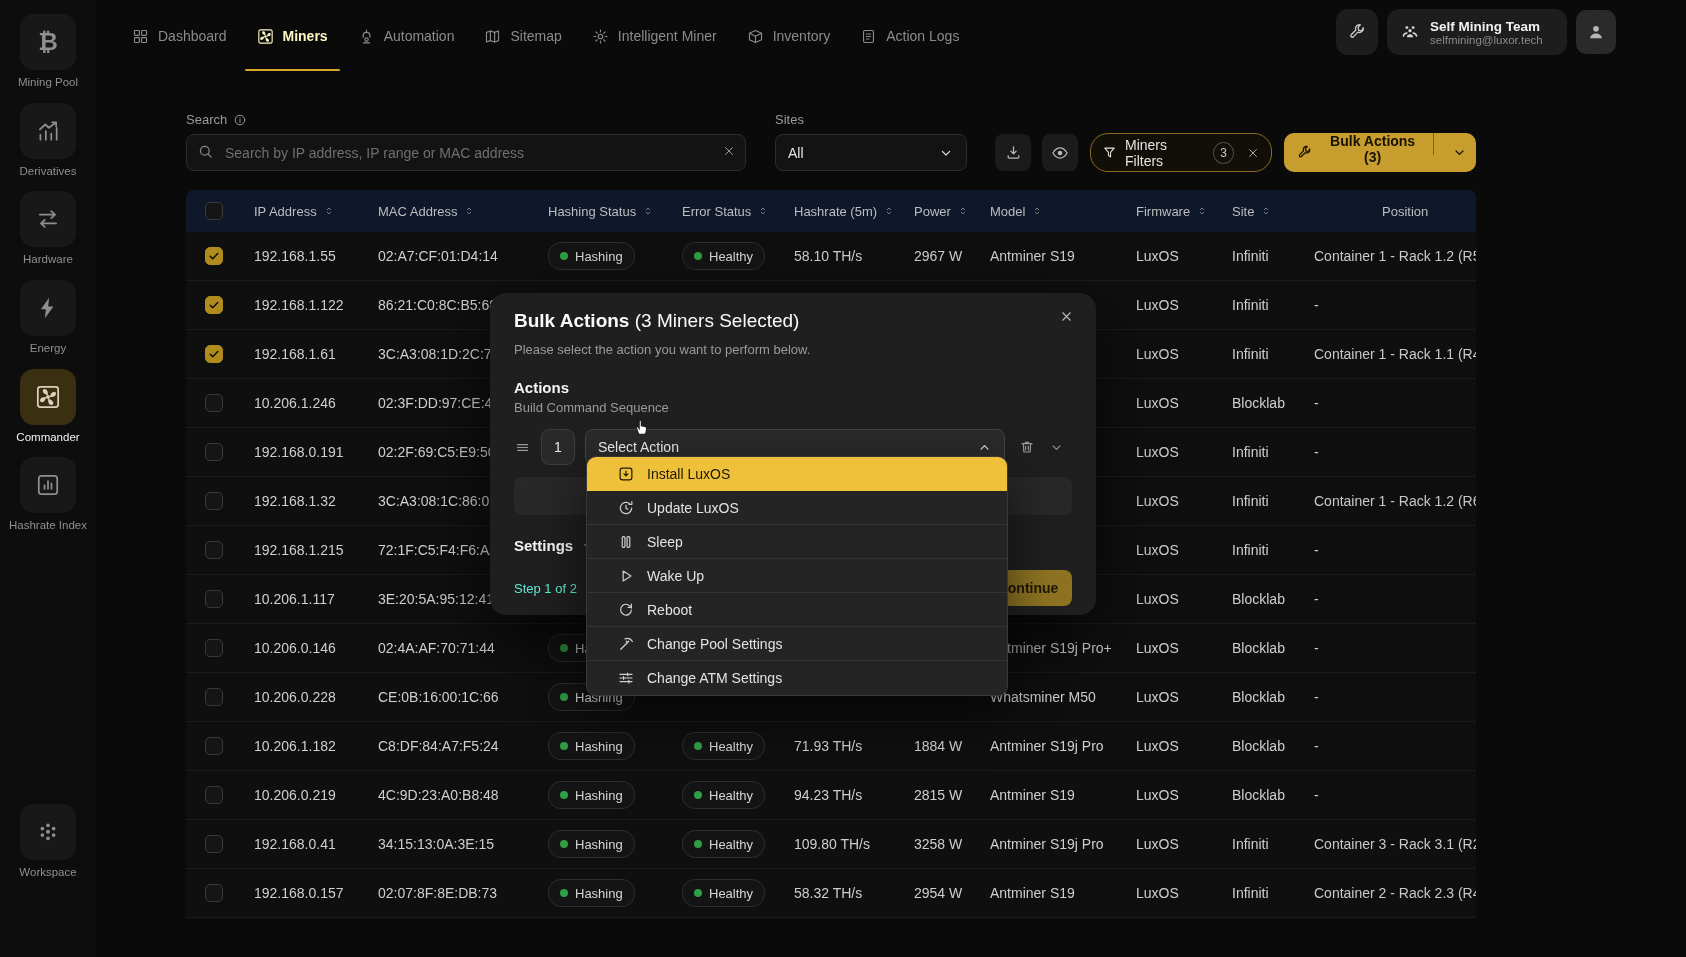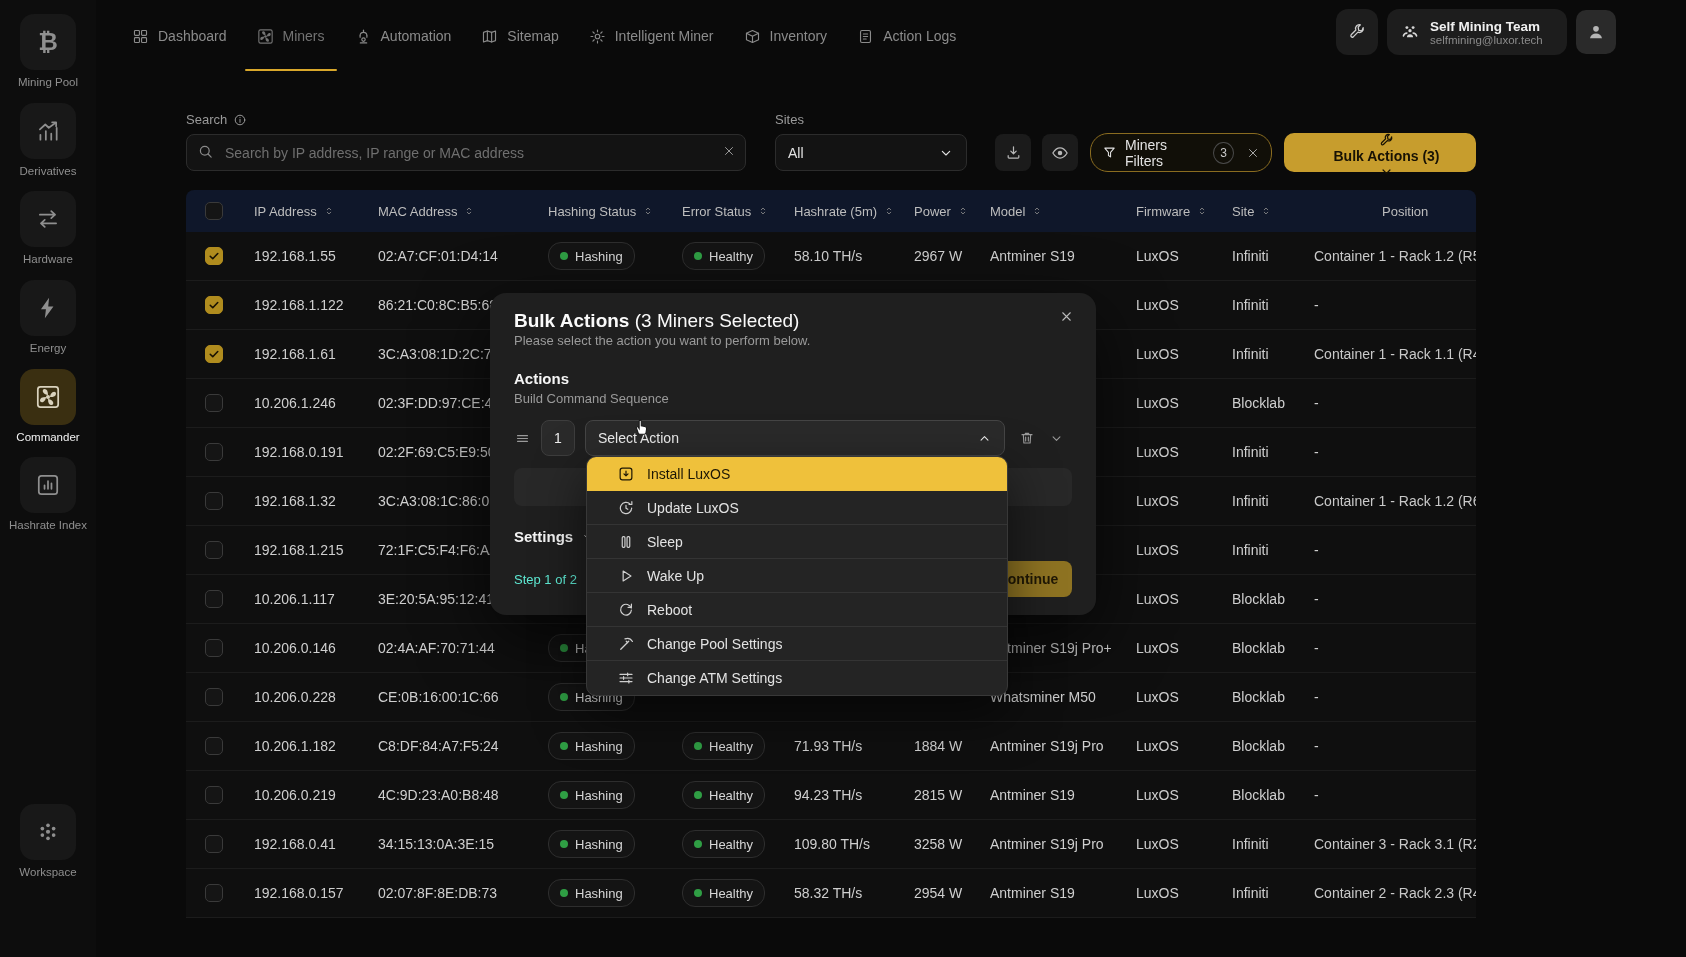--- a/index.html
+++ b/index.html
@@ -14,41 +14,41 @@
   .tile{width:56px;height:56px;border-radius:14px;background:#181818;display:flex;align-items:center;justify-content:center;color:#8f8f8f;}
   .side-item.active .tile{background:#3a2f11;color:#d9d2bd;}
   .side-label{font-size:11.5px;color:#8f8f8f;text-align:center;line-height:1.1;white-space:nowrap;}
   .side-item.active .side-label{color:#f2f2f2;}
   .side-bottom{margin-top:auto;}
 
   
   .topnav{position:absolute;left:96px;top:0;right:0;height:72px;z-index:5;}
   .nav-items{position:absolute;left:32px;top:0;height:72px;display:flex;gap:22px;align-items:center;}
   .nav-item{display:flex;align-items:center;gap:9px;color:#8b8b8b;font-size:14px;position:relative;height:72px;padding:0 4px;cursor:pointer;white-space:nowrap;}
-  .nav-item.active{color:#737373;font-weight:400;}
+  .nav-item.active{color:#fef9c3;font-weight:700;}
   .nav-item.active::after{content:"";position:absolute;left:-8px;right:-8px;bottom:1px;height:2px;background:#d9a82b;border-radius:1px;}
   .tool-btn{position:absolute;left:1240px;top:9px;width:42px;height:46px;border-radius:12px;background:#1d1d1d;display:flex;align-items:center;justify-content:center;color:#cfcfcf;border:none;cursor:pointer;}
   .team{position:absolute;left:1291px;top:9px;width:180px;height:46px;border-radius:12px;background:#1d1d1d;display:flex;align-items:center;gap:9px;padding:0 12px;box-sizing:border-box;cursor:pointer;color:#d5d5d5;}
   .team-name{font-size:13.5px;color:#f0f0f0;font-weight:600;white-space:nowrap;}
   .team-email{font-size:11.5px;color:#8b8b8b;white-space:nowrap;}
   .avatar-btn{position:absolute;left:1480px;top:10px;width:40px;height:44px;border-radius:10px;background:#2a2a2a;display:flex;align-items:center;justify-content:center;color:#b5b5b5;border:none;cursor:pointer;}
 
   
   .field-label{position:absolute;font-size:13px;color:#9a9a9a;display:flex;gap:6px;align-items:center;}
   .search-box{position:absolute;left:186px;top:134px;width:560px;height:37px;}
   .search-box input{width:100%;height:100%;box-sizing:border-box;background:#131313;border:1px solid #2c2c2c;border-radius:8px;padding:0 34px 0 38px;color:#dddddd;font-size:14px;font-family:"Liberation Sans",sans-serif;outline:none;}
   .search-box input::placeholder{color:#6f6f6f;}
   .search-ico{position:absolute;left:11px;top:9px;color:#8a8a8a;}
   .search-clear{position:absolute;right:10px;top:10px;color:#9a9a9a;cursor:pointer;background:none;border:none;padding:0;}
   .sites-select{position:absolute;left:775px;top:134px;width:192px;height:37px;box-sizing:border-box;background:#131313;border:1px solid #2c2c2c;border-radius:8px;display:flex;align-items:center;justify-content:space-between;padding:0 12px;font-size:14px;color:#e2e2e2;cursor:pointer;}
   .sq-btn{position:absolute;top:134px;width:36px;height:37px;background:#1b1b1b;border:none;border-radius:8px;display:flex;align-items:center;justify-content:center;color:#b9b9b9;cursor:pointer;}
   .filters-btn{position:absolute;left:1090px;top:133px;width:182px;height:39px;box-sizing:border-box;border:1px solid #8a6c20;border-radius:18px;display:flex;align-items:center;gap:8px;padding:0 11px;background:#110f08;color:#e3e3e3;font-size:14px;cursor:pointer;}
   .count-badge{width:20px;height:20px;border-radius:50%;border:1px solid #4a4a4a;color:#c9c9c9;font-size:12px;display:flex;align-items:center;justify-content:center;margin-left:2px;}
   .filters-x{color:#a8a8a8;margin-left:4px;display:flex;cursor:pointer;}
-  .bulk-btn{position:absolute;left:1284px;top:133px;width:192px;height:39px;background:#c79d2d;border:none;border-radius:10px;display:flex;align-items:center;color:#181204;font-weight:700;font-size:14px;padding:0 0 0 13px;cursor:pointer;font-family:"Liberation Sans",sans-serif;flex-direction:column;}
+  .bulk-btn{position:absolute;left:1284px;top:133px;width:192px;height:39px;background:#c79d2d;border:none;border-radius:10px;display:flex;gap:8px;color:#181204;font-weight:700;font-size:14px;padding:0 0 0 13px;cursor:pointer;font-family:"Liberation Sans",sans-serif;}
   .bulk-divider{width:1px;height:22px;background:rgba(40,30,5,.45);margin-left:auto;}
   .bulk-chev{width:34px;display:flex;align-items:center;justify-content:center;color:#181204;}
 
   
   .table{position:absolute;left:186px;top:190px;width:1290px;z-index:1;}
   .thead,.tr{display:grid;grid-template-columns:56px 124px 170px 134px 112px 120px 76px 146px 96px 82px 174px;align-items:center;}
   .thead{height:42px;background:#0f172a;border-radius:8px 8px 0 0;}
   .th{display:flex;align-items:center;gap:6px;padding-left:12px;font-size:13px;color:#bdbdbd;font-weight:500;white-space:nowrap;overflow:hidden;}
   .th .icon{color:#8a8a8a;}
   .th-pos{padding-left:80px;}
@@ -59,21 +59,21 @@
   .cb.checked{background:#b08c1e;border-color:#b08c1e;}
   .badge{display:inline-flex;align-items:center;gap:7px;height:26px;padding:0 11px;border:1px solid #2e2e2e;border-radius:13px;background:#141414;font-size:13px;color:#d6d6d6;}
   .dot{width:8px;height:8px;border-radius:50%;background:#2f9e44;}
   .pos-link{text-decoration:underline;text-underline-offset:3px;color:#c9c9c9;cursor:pointer;}
 
   
   .modal{position:absolute;left:490px;top:293px;width:606px;height:322px;background:#1f1f1f;border-radius:16px;box-shadow:0 24px 70px rgba(0,0,0,.65);z-index:40;padding:17px 24px;box-sizing:border-box;}
   .modal-close{position:absolute;right:20px;top:14px;color:#bbbbbb;cursor:pointer;background:none;border:none;padding:2px;}
   .modal-title{font-size:19px;color:#fafafa;}
   .modal-title .t-b{font-weight:700;}
-  .modal-sub{margin-top:1px;font-size:13px;color:#9a9a9a;}
+  .modal-sub{margin-top:10px;font-size:13px;color:#9a9a9a;}
   .actions-h{margin-top:22px;font-size:15px;font-weight:700;color:#f5f5f5;}
   .actions-sub{margin-top:4px;font-size:13px;color:#9a9a9a;}
   .action-row{margin-top:14px;display:flex;align-items:center;gap:10px;}
   .drag{color:#9a9a9a;cursor:grab;}
   .chip{width:34px;height:36px;border:1px solid #3d3d3d;background:#2a2a2a;border-radius:8px;display:flex;align-items:center;justify-content:center;font-size:14px;color:#ededed;box-sizing:border-box;}
   .select{flex:0 0 420px;height:36px;border:1px solid #454545;background:#2a2a2a;border-radius:8px;display:flex;align-items:center;justify-content:space-between;padding:0 12px;box-sizing:border-box;font-size:14px;color:#ededed;cursor:pointer;}
   .row-tools{display:flex;align-items:center;gap:14px;margin-left:4px;color:#9a9a9a;}
   .row-tools .icon{cursor:pointer;}
   .seq-box{margin-top:12px;height:38px;background:#282828;border-radius:8px;}
   .settings-row{margin-top:22px;display:flex;align-items:center;gap:8px;font-size:15px;font-weight:700;color:#f5f5f5;}

